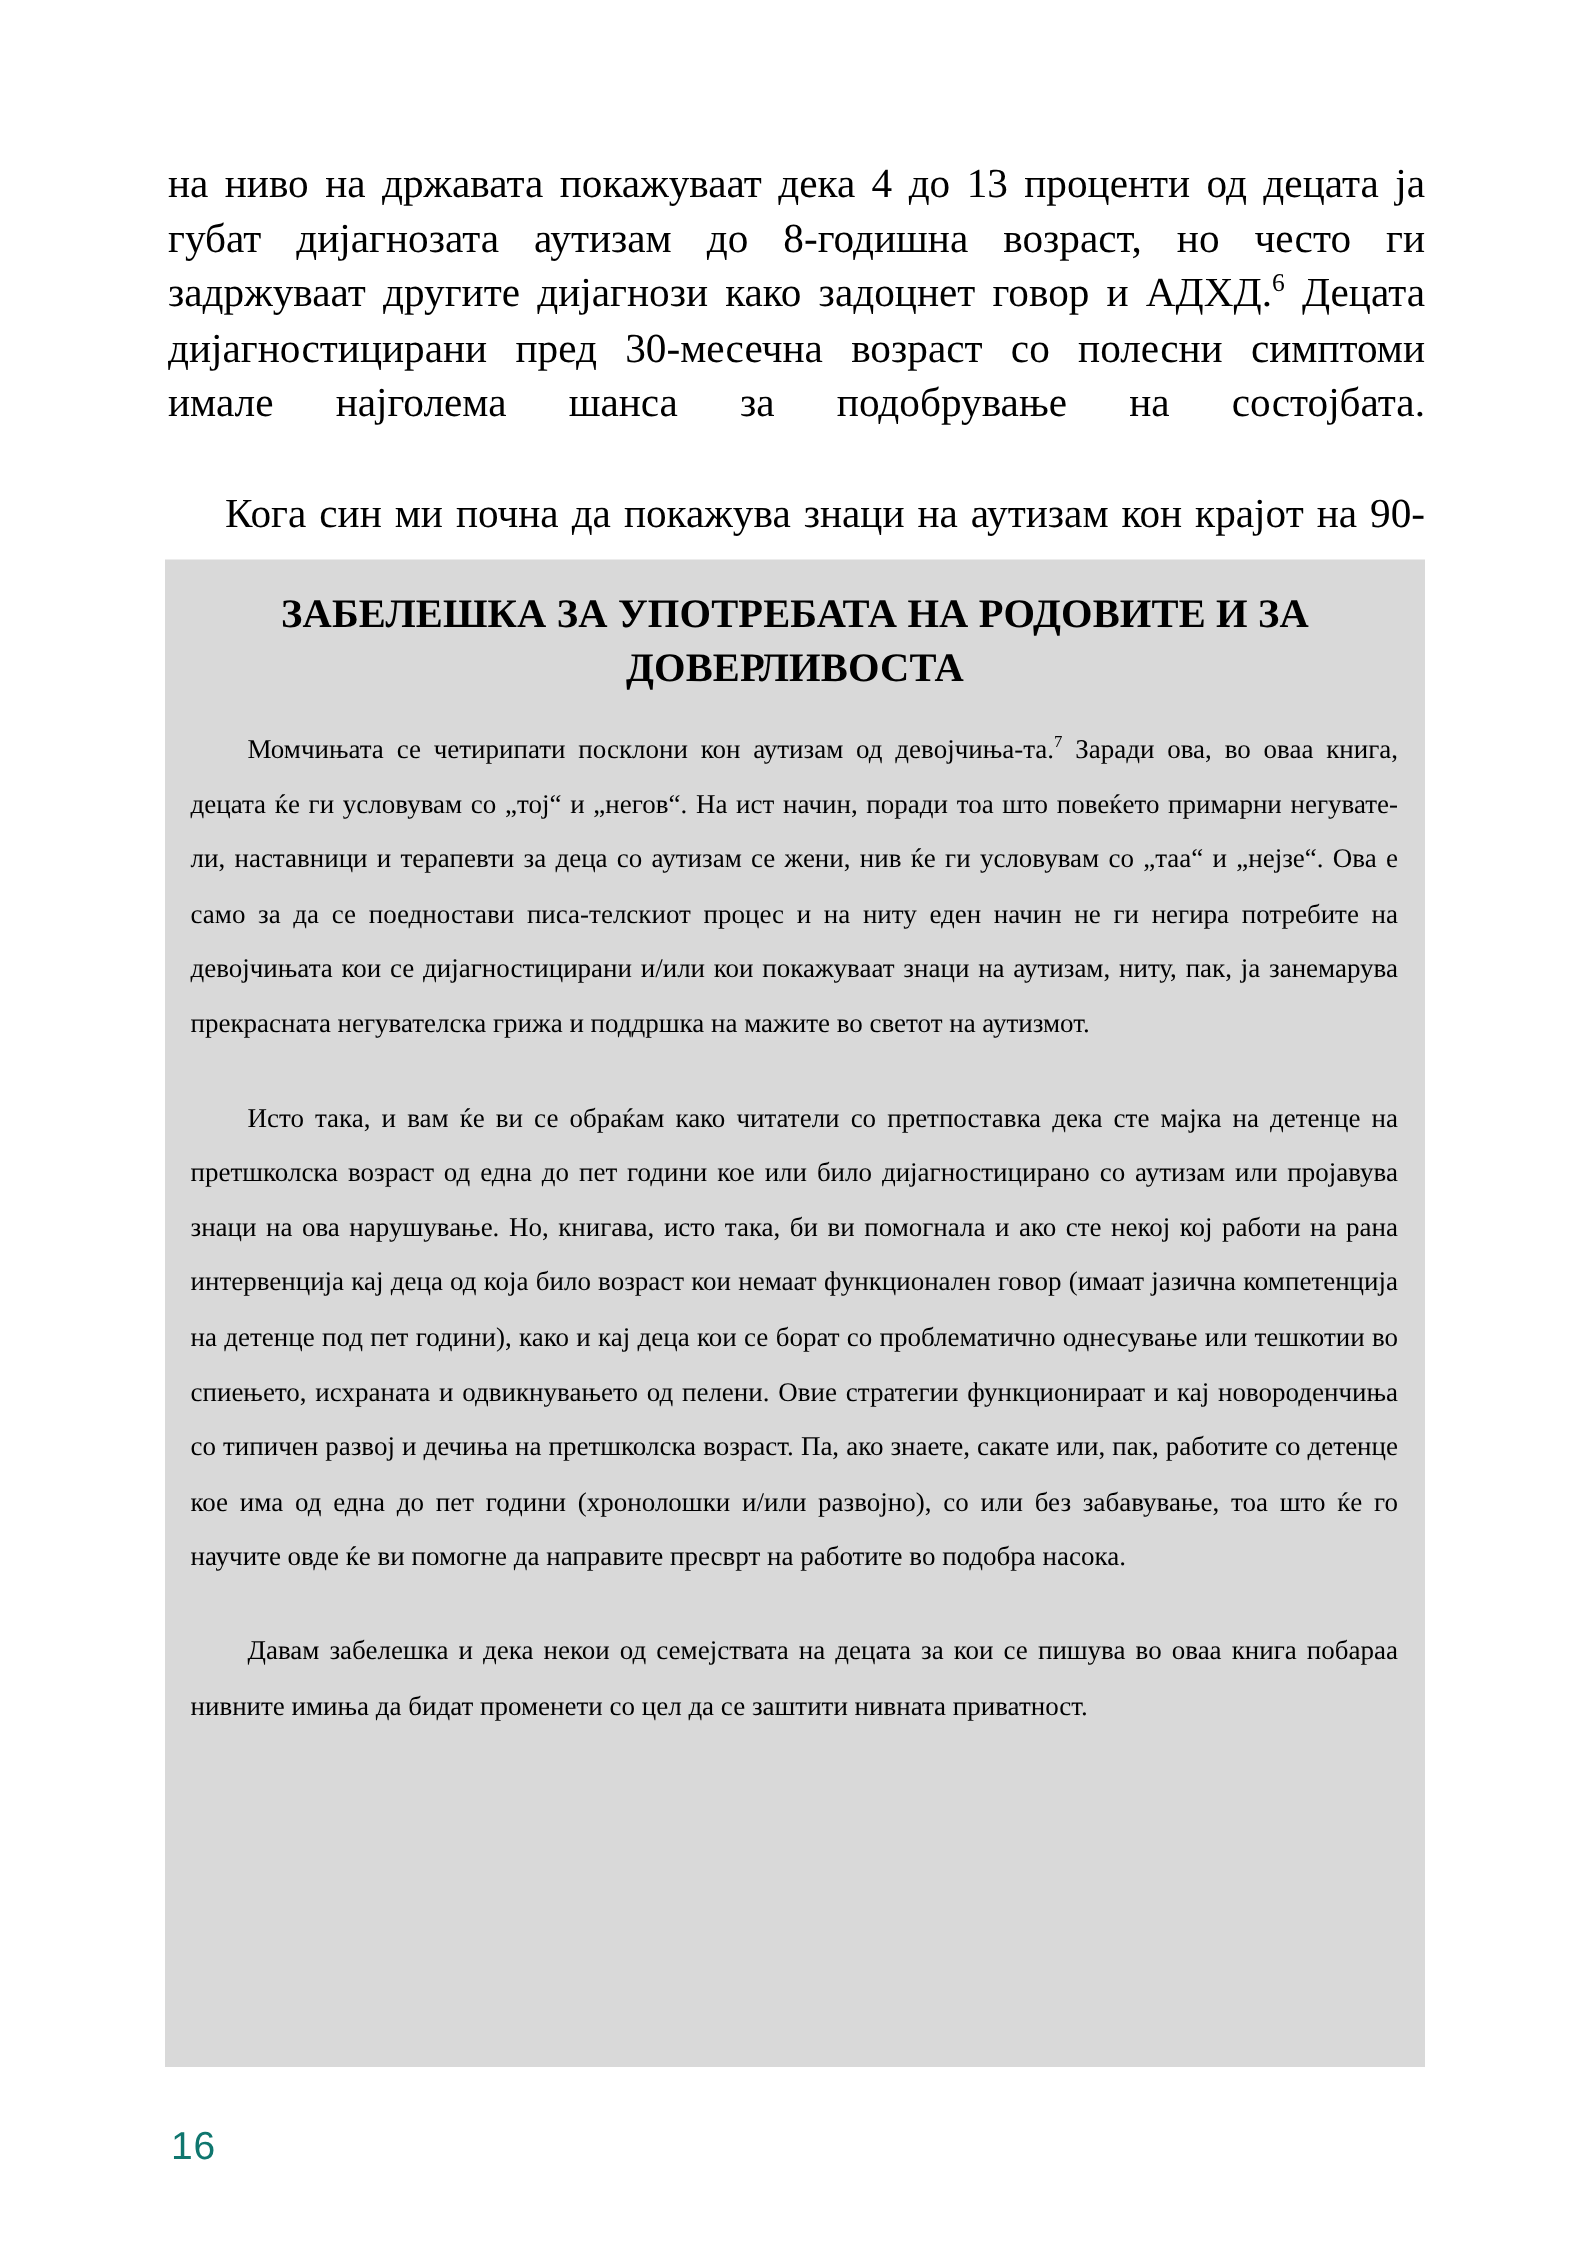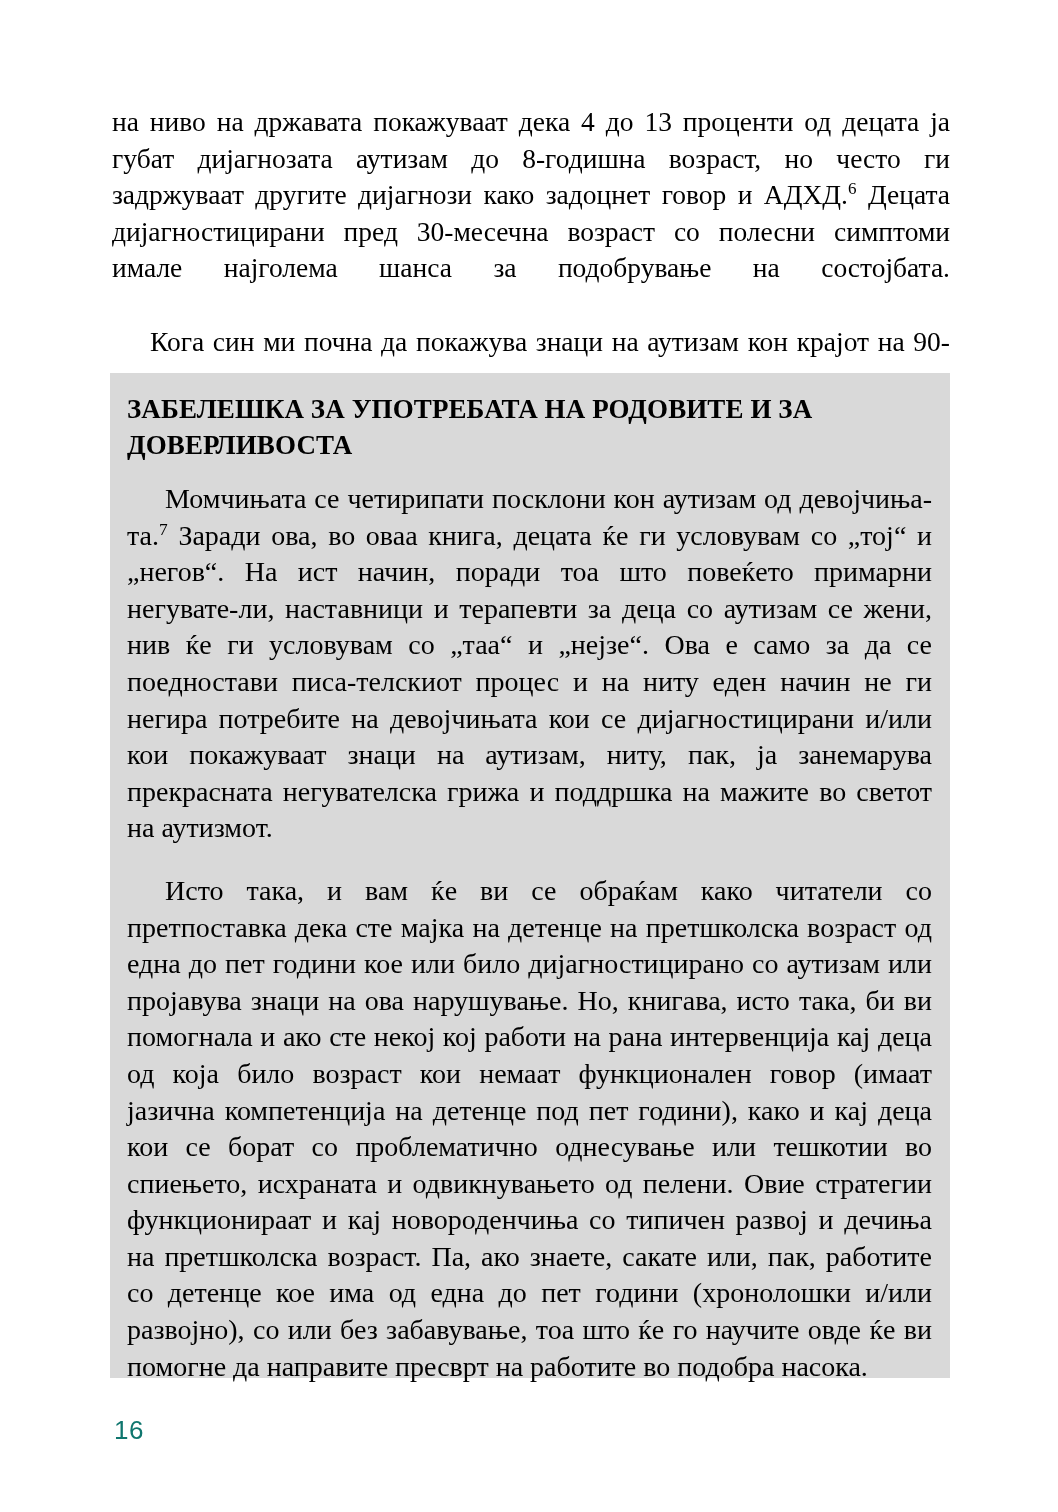--- a/index.html
+++ b/index.html
@@ -73,31 +73,31 @@
     left: 17px;
     top: 0;
     width: 806px;
   }
 
   h2.callout-title {
     margin: 0;
     padding-top: 18px;
     font-size: 27px;
     font-weight: bold;
-    text-align: left;
+    text-align: center;
     line-height: 36px;
     letter-spacing: 0.1px;
   }
 
   .callout-body {
     margin-top: 18px;
   }
 
   .callout-body p.para {
-    font-size: 28px;
+    font-size: 18px;
     line-height: 36.6px;
     text-align: justify;
     text-indent: 38px;
     margin: 0 1px 26px 0;
   }
   .callout-body p.para:last-child {
     margin-bottom: 0;
   }
 
   
@@ -128,20 +128,21 @@
     <div class="callout-inner">
 
       <h2 class="callout-title">ЗАБЕЛЕШКА ЗА УПОТРЕБАТА НА РОДОВИТЕ И ЗА ДОВЕРЛИВОСТА</h2>
 
       <div class="callout-body">
 
         <p class="para"><span>Момчињата се четирипати посклони кон аутизам од девојчиња-та.</span><sup class="fn">7</sup><span> Заради ова, во оваа книга, децата ќе ги условувам со „тој“ и „негов“. На ист начин, поради тоа што повеќето примарни негувате-ли, наставници и терапевти за деца со аутизам се жени, нив ќе ги условувам со „таа“ и „нејзе“. Ова е само за да се поедностави писа-телскиот процес и на ниту еден начин не ги негира потребите на девојчињата кои се дијагностицирани и/или кои покажуваат знаци на аутизам, ниту, пак, ја занемарува прекрасната негувателска грижа и поддршка на мажите во светот на аутизмот.</span></p>
 
         <p class="para">Исто така, и вам ќе ви се обраќам како читатели со претпоставка дека сте мајка на детенце на претшколска возраст од една до пет години кое или било дијагностицирано со аутизам или пројавува знаци на ова нарушување. Но, книгава, исто така, би ви помогнала и ако сте некој кој работи на рана интервенција кај деца од која било возраст кои немаат функционален говор (имаат јазична компетенција на детенце под пет години), како и кај деца кои се борат со проблематично однесување или тешкотии во спиењето, исхраната и одвикнувањето од пелени. Овие стратегии функционираат и кај новороденчиња со типичен развој и дечиња на претшколска возраст. Па, ако знаете, сакате или, пак, работите со детенце кое има од една до пет години (хронолошки и/или развојно), со или без забавување, тоа што ќе го научите овде ќе ви помогне да направите пресврт на работите во подобра насока.</p>
 
+        <p class="para">Давам забелешка и дека некои од семејствата на децата за кои се пишува во оваа книга побараа нивните имиња да бидат променети со цел да се заштити нивната приватност.</p>
 
       </div>
     </div>
   </div>
 
   <div class="page-number">16</div>
 
 </div>
 
 </body></html>

